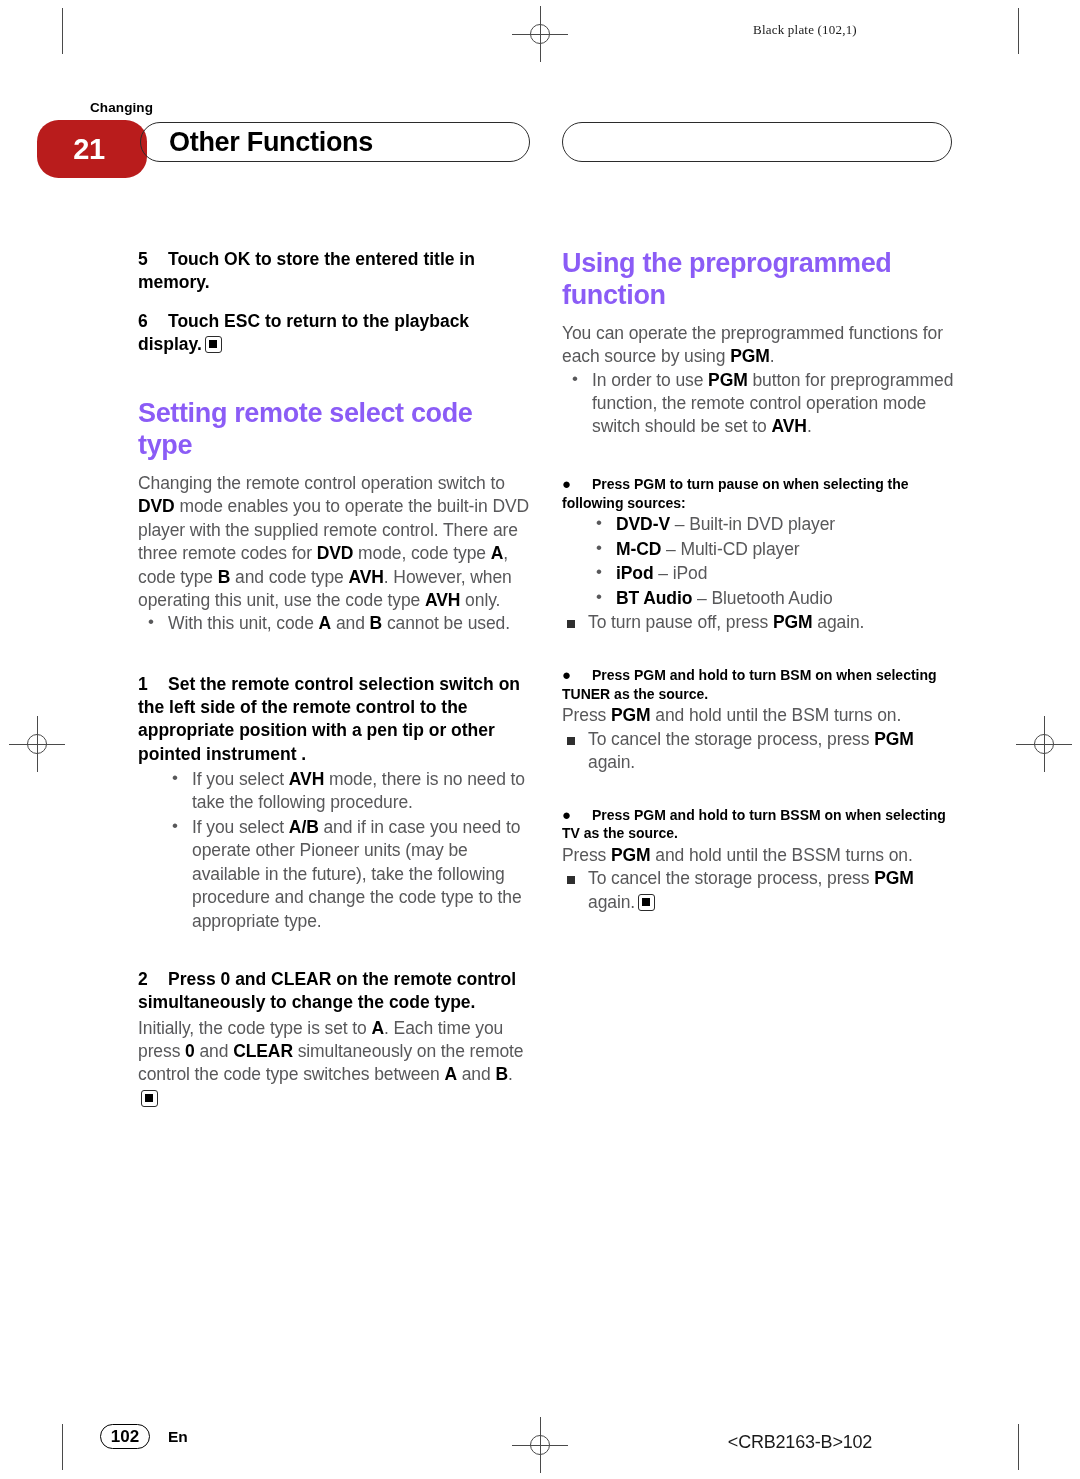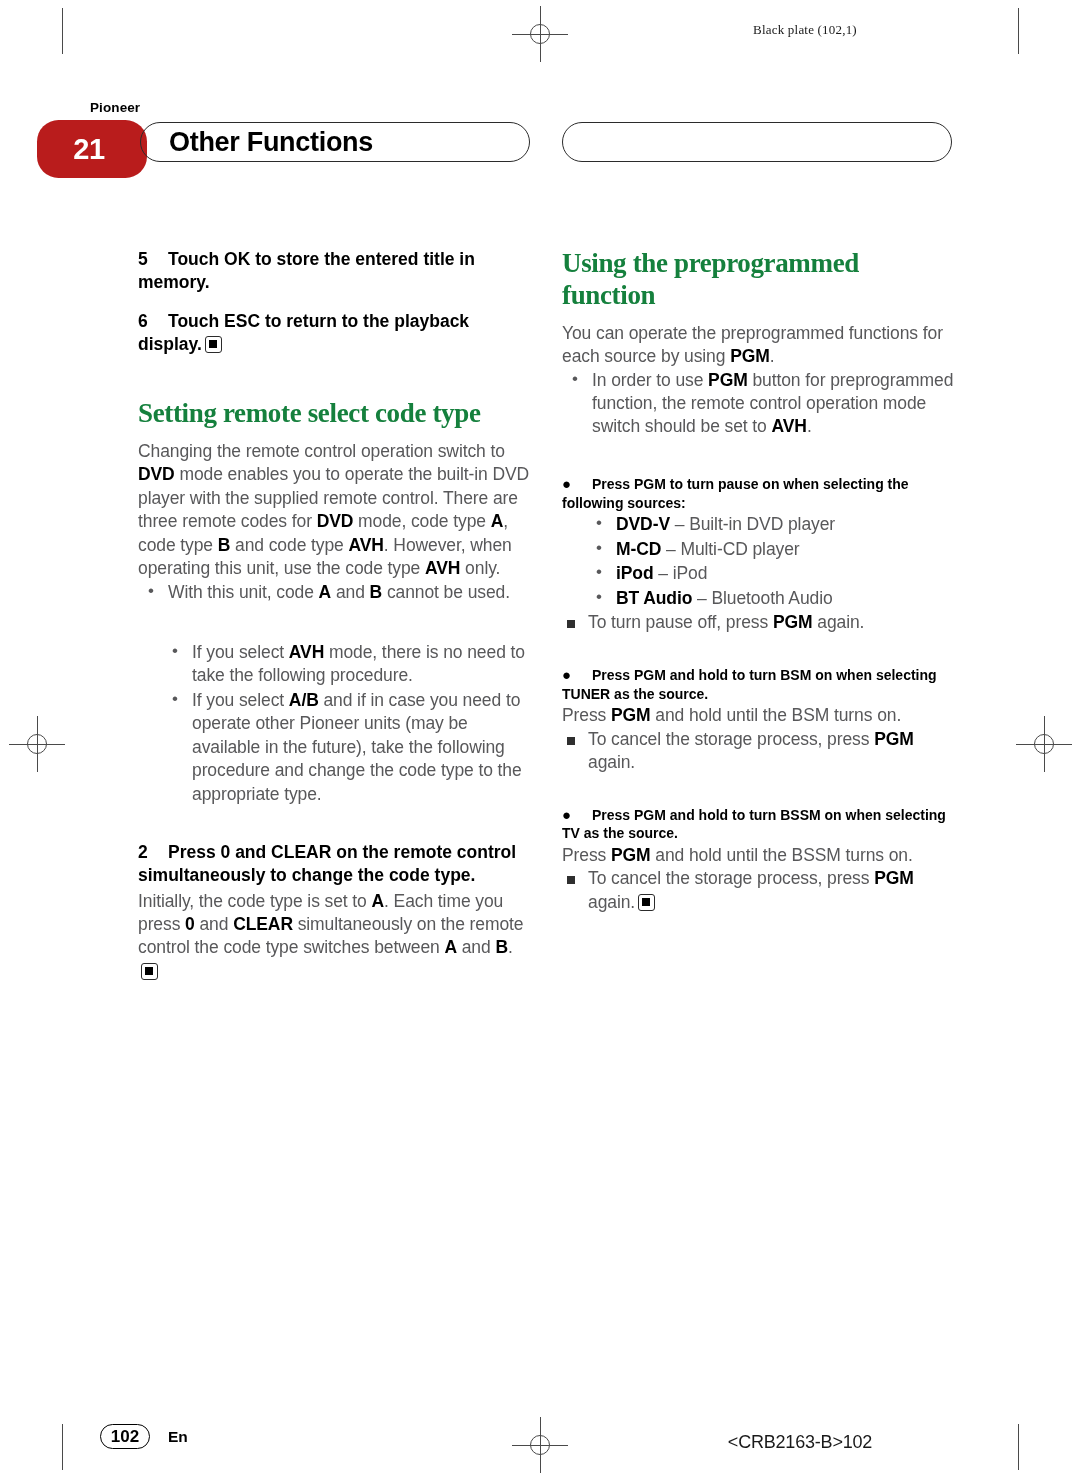--- a/index.html
+++ b/index.html
@@ -122,25 +122,24 @@
     width: 392px;
     top: 248px;
   }
   .col-left  { left: 138px; }
   .col-right { left: 562px; }
 
   
   .h2 {
     font-size: 27px;
     font-weight: bold;
-    color: #15803d;
+    color: #8b5cf6;
     line-height: 1.18;
     letter-spacing: -.35px;
     margin: 0 0 10px 0;
-    font-family: Liberation Serif, serif;
   }
   .step {
     font-size: 17.5px;
     font-weight: bold;
     color: #000;
     line-height: 1.33;
     margin: 0 0 2px 0;
   }
   .step .num {
     display: inline-block;
@@ -307,21 +306,21 @@
   <div class="vbar"></div>
   <div class="circ"></div>
 </div>
 <div class="trim trim-tl"></div>
 <div class="trim trim-tr"></div>
 <div class="trim trim-bl"></div>
 <div class="trim trim-br"></div>
 
 <div class="plate-label">Black plate (102,1)</div>
 
-<div class="section-word">Pioneer</div>
+<div class="section-word">Changing</div>
 <div class="section-badge">21</div>
 
 <div class="head-pill left">
   <span class="title">Other Functions</span>
 </div>
 <div class="head-pill right">
   <span class="title"></span>
 </div>
 
 <div class="col col-left">
@@ -341,20 +340,23 @@
   <h2 class="h2">Setting remote select code type</h2>
 
   <p class="body"><span>Changing the remote control operation switch to </span><b>DVD</b><span> mode enables you to operate the built-in DVD player with the supplied remote control. There are three remote codes for </span><b>DVD</b><span> mode, code type </span><b>A</b><span>, code type </span><b>B</b><span> and code type </span><b>AVH</b><span>. However, when operating this unit, use the code type </span><b>AVH</b><span> only.</span></p>
 
   <ul class="dot">
     <li><span>With this unit, code </span><b>A</b><span> and </span><b>B</b><span> cannot be used.</span></li>
   </ul>
 
   <div class="gap-lg" style="height:36px"></div>
 
+  <div class="step">
+    <span class="num">1</span><span>Set the remote control selection switch on the left side of the remote control to the appropriate position with a pen tip or other pointed instrument .</span>
+  </div>
 
   <ul class="dot2">
     <li><span>If you select </span><b>AVH</b><span> mode, there is no need to take the following procedure.</span></li>
     <li><span>If you select </span><b>A/B</b><span> and if in case you need to operate other Pioneer units (may be available in the future), take the following procedure and change the code type to the appropriate type.</span></li>
   </ul>
 
   <div class="gap-lg" style="height:34px"></div>
 
   <div class="step">
     <span class="num">2</span><span>Press 0 and CLEAR on the remote control simultaneously to change the code type.</span>

